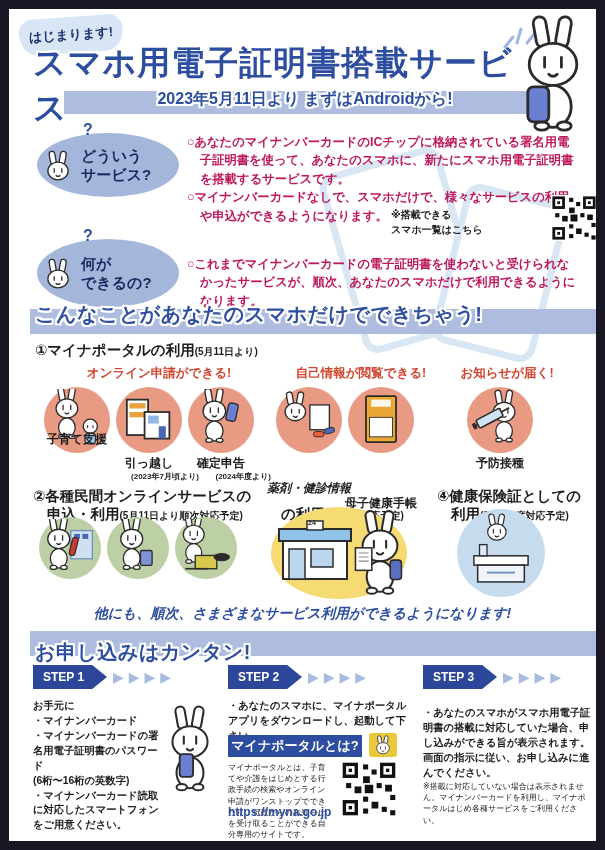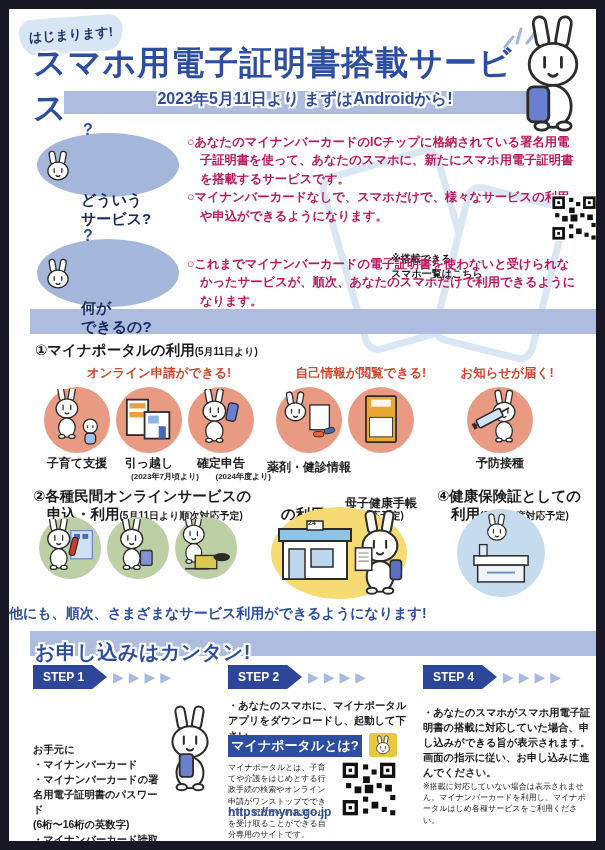--- a/index.html
+++ b/index.html
@@ -1,20 +1,20 @@
 <!DOCTYPE html>
 <html><head>
 <meta charset="utf-8">
 <style>
   html,body{margin:0;padding:0;}
   body{font-family:"Liberation Sans","DejaVu Sans",sans-serif;background:#555;}
   .page{width:605px;height:850px;background:#181824;box-sizing:border-box;padding:9px;position:relative;}
   .sheet{position:relative;width:587px;height:832px;background:#ffffff;overflow:hidden;}
   .abs{position:absolute;}
-  .pre{white-space:pre-line;margin-top:44px;}
+  .pre{white-space:pre-line;}
   .outline-white{text-shadow:-2px -2px 0 #fff,2px -2px 0 #fff,-2px 2px 0 #fff,2px 2px 0 #fff,0 -2px 0 #fff,0 2px 0 #fff,-2px 0 0 #fff,2px 0 0 #fff;}
 
   
   .burst{left:10px;top:8px;width:104px;height:36px;background:#d7e5f4;border-radius:16px 16px 20px 20px/16px 16px 26px 26px;transform:rotate(-4deg);display:flex;align-items:center;justify-content:center;font-weight:bold;font-size:13px;color:#20356e;}
   .title{left:24px;top:32px;width:500px;font-size:33px;font-weight:bold;color:#2c4da0;letter-spacing:1px;}
   .subtitle-bar{left:55px;top:82px;width:482px;height:23px;background:#adbcdf;}
   .subtitle{left:55px;top:80px;width:482px;text-align:center;font-size:16px;font-weight:bold;color:#2c4da0;}
 
   
   .wm-phone{border:7px solid #d9e7f5;border-radius:16px;background:#fff;z-index:0;}
@@ -33,21 +33,21 @@
 
   
   .item-title{font-size:14.5px;font-weight:bold;color:#1c1c1c;line-height:1.25;}
   .item-note{font-size:10px;font-weight:bold;}
   .red-label{font-size:12.5px;font-weight:bold;color:#d2452e;text-align:center;}
   .circle{border-radius:50%;display:flex;align-items:center;justify-content:center;}
   .salmon{background:#e99a82;}
   .green{background:#bccfa5;}
   .caption{font-size:12px;font-weight:bold;color:#1c1c1c;text-align:center;line-height:1.15;}
   .subcaption{font-size:8px;font-weight:bold;color:#1c1c1c;text-align:right;}
-  .more-text{width:100%;text-align:left;font-size:14px;font-weight:bold;color:#2c4da0;}
+  .more-text{width:100%;text-align:center;font-size:14px;font-weight:bold;color:#2c4da0;font-style:italic;}
 
   
   .step-badge{width:74px;height:24px;background:#2c4799;color:#fff;font-weight:bold;font-size:12px;display:flex;align-items:center;padding-left:10px;box-sizing:border-box;clip-path:polygon(0 0,80% 0,100% 50%,80% 100%,0 100%);}
   .chevrons{color:#a9b9df;font-size:14px;letter-spacing:5px;}
   .step-text{font-size:10.3px;line-height:1.45;color:#1c1c1c;font-weight:bold;}
   .step-note{font-size:8px;line-height:1.4;color:#1c1c1c;margin-top:24px;}
   .portal-title{background:#2c4da0;color:#fff;font-size:13px;font-weight:bold;height:22px;display:flex;align-items:center;justify-content:center;width:134px;}
   .portal-desc{font-size:8px;line-height:1.4;color:#1c1c1c;width:104px;}
   .portal-url{font-size:12px;font-weight:bold;color:#2c4da0;}
   .portal-chara{width:28px;height:24px;background:#e9c83c;border-radius:3px;display:flex;align-items:center;justify-content:center;}
@@ -154,20 +154,21 @@
   <svg class="abs" style="left:30px;top:242px;width:38px;height:46px;z-index:2" viewBox="0 0 60 50">
         <use href="#rab-face" xlink:href="#rab-face"></use>
       </svg>
   <div class="abs qa-label pre" style="left:72px;top:246px;">何が
 できるの?</div>
   <div class="abs qa-text" style="left:178px;top:246px;">
     <div>○これまでマイナンバーカードの電子証明書を使わないと受けられなかったサービスが、順次、あなたのスマホだけで利用できるようになります。</div>
   </div>
 
   <div class="abs section-bar" style="left:21px;top:300px;right:0;"></div>
+  <div class="abs section-head outline-white" style="left:26px;top:292px;">こんなことがあなたのスマホだけでできちゃう!</div>
 
   <div class="abs item-title" style="left:26px;top:332px;">
     <span>①マイナポータルの利用</span><span class="item-note">(5月11日より)</span>
   </div>
 
   <div class="abs red-label" style="left:55px;top:356px;width:190px;">オンライン申請ができる!</div>
   <div class="abs red-label" style="left:262px;top:356px;width:180px;">自己情報が閲覧できる!</div>
   <div class="abs red-label" style="left:438px;top:356px;width:120px;">お知らせが届く!</div>
 
   <div class="abs circle salmon" style="left:35px;top:378px;width:66px;height:66px;">
@@ -221,26 +222,26 @@
             <use href="#rab-body" xlink:href="#rab-body"></use>
           </g>
           <g transform="rotate(-28 25 32)">
             <rect x="8" y="27" width="30" height="10" rx="2" fill="#cfe4f5" stroke="#2b2b2b" stroke-width="1.8"></rect>
             <path d="M38 32 h10 M4 32 h4" stroke="#2b2b2b" stroke-width="2"></path>
             <rect x="2" y="28.5" width="4" height="7" fill="#2b2b2b"></rect>
           </g>
         </svg>
   </div>
 
-  <div class="abs caption" style="left:23px;top:448px;width:90px;">子育て支援</div>
+  <div class="abs caption" style="left:23px;top:424px;width:90px;">子育て支援</div>
   <div class="abs caption" style="left:95px;top:448px;width:90px;">引っ越し</div>
   <div class="abs subcaption" style="left:90px;top:462px;width:100px;">(2023年7月頃より)</div>
   <div class="abs caption" style="left:167px;top:448px;width:90px;">確定申告</div>
   <div class="abs subcaption" style="left:162px;top:462px;width:100px;">(2024年度より)</div>
-  <div class="abs caption" style="left:250px;top:452px;width:100px;">薬剤・健診情報</div>
+  <div class="abs caption" style="left:250px;top:473px;width:100px;font-style:italic;">薬剤・健診情報</div>
   <div class="abs caption" style="left:327px;top:448px;width:90px;margin-top:40px;">母子健康手帳</div>
   <div class="abs caption" style="left:446px;top:448px;width:90px;">予防接種</div>
 
   <div class="abs item-title" style="left:24px;top:478px;width:235px;">
     <span>②各種民間オンラインサービスの</span><br>
     <span style="padding-left:14px;">申込・利用</span><span class="item-note">(5月11日より順次対応予定)</span>
   </div>
   <div class="abs item-title" style="left:258px;top:478px;width:170px;">
     <br>
     <span style="padding-left:14px;">の利用</span><span class="item-note">(2023年対応予定)</span>
@@ -310,21 +311,21 @@
 
   <div class="abs more-text outline-white" style="left:0;top:596px;">他にも、順次、さまざまなサービス利用ができるようになります!</div>
 
   <div class="abs section-bar" style="left:21px;top:622px;right:0;"></div>
   <div class="abs section-head outline-white" style="left:26px;top:614px;margin-top:16px;">お申し込みはカンタン!</div>
 
   <div class="abs step-badge" style="left:24px;top:656px;">STEP 1</div>
   <div class="abs chevrons" style="left:104px;top:660px;">▶▶▶▶</div>
   <div class="abs step-badge" style="left:219px;top:656px;">STEP 2</div>
   <div class="abs chevrons" style="left:299px;top:660px;">▶▶▶▶</div>
-  <div class="abs step-badge" style="left:414px;top:656px;">STEP 4</div>
+  <div class="abs step-badge" style="left:414px;top:656px;">STEP 3</div>
   <div class="abs chevrons" style="left:494px;top:660px;">▶▶▶▶</div>
 
   <div class="abs step-text pre" style="left:24px;top:690px;width:128px;">お手元に
 ・マイナンバーカード
 ・マイナンバーカードの署名用電子証明書のパスワード
 (6桁〜16桁の英数字)
 ・マイナンバーカード読取に対応したスマートフォン
 をご用意ください。</div>
   <svg class="abs" style="left:150px;top:694px;width:62px;height:96px;" viewBox="0 0 60 90">
     <use href="#rab-body" xlink:href="#rab-body"></use>

